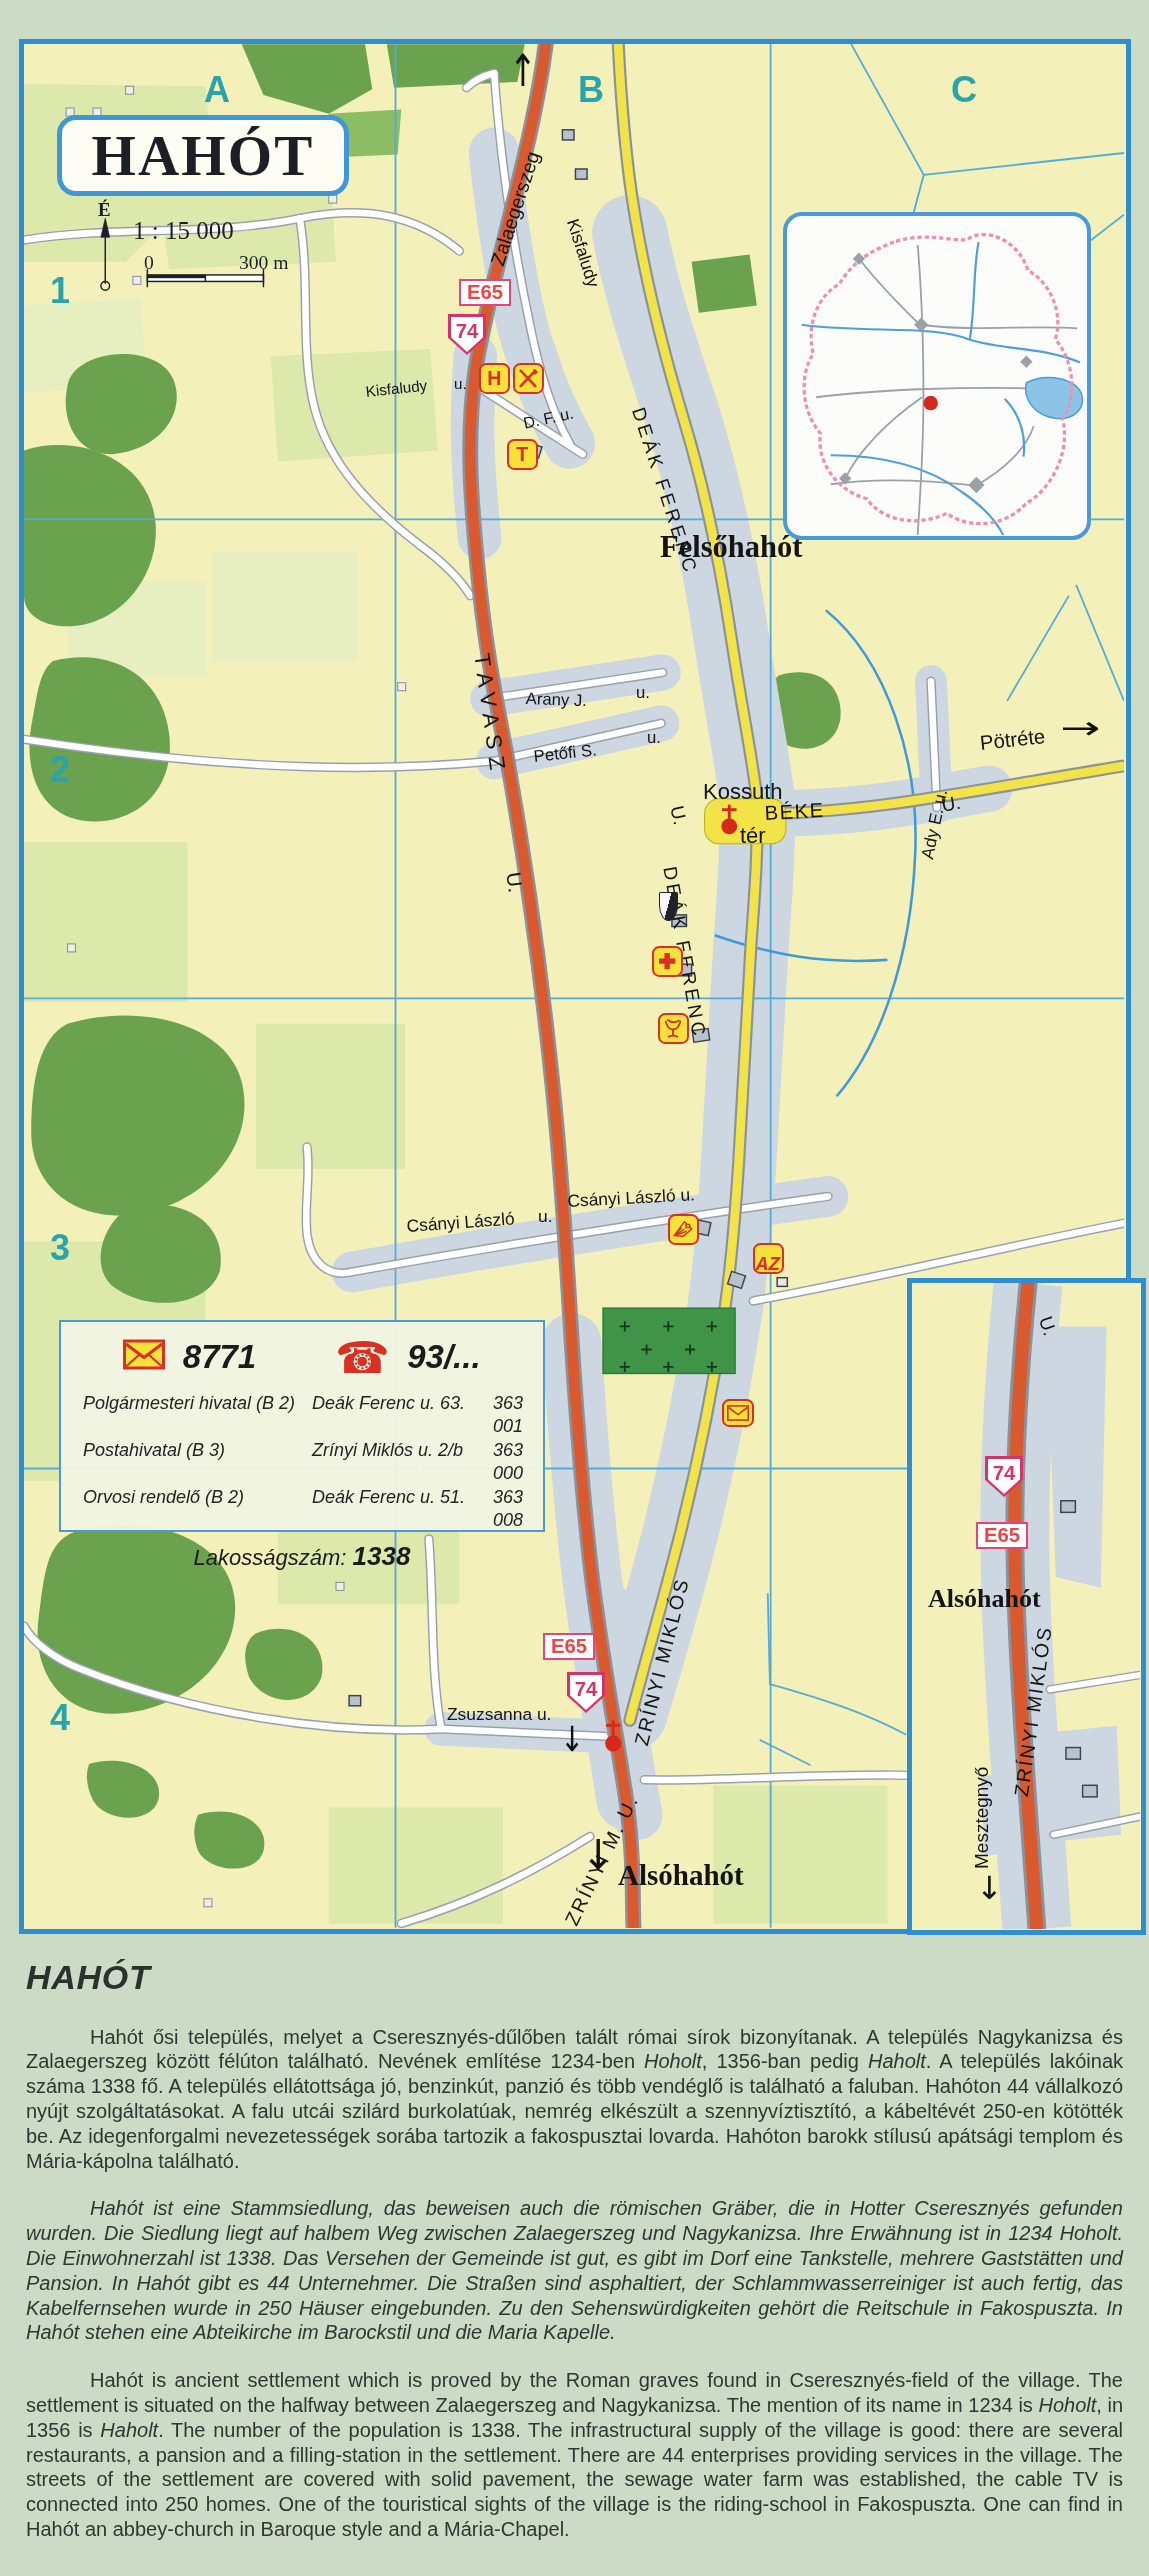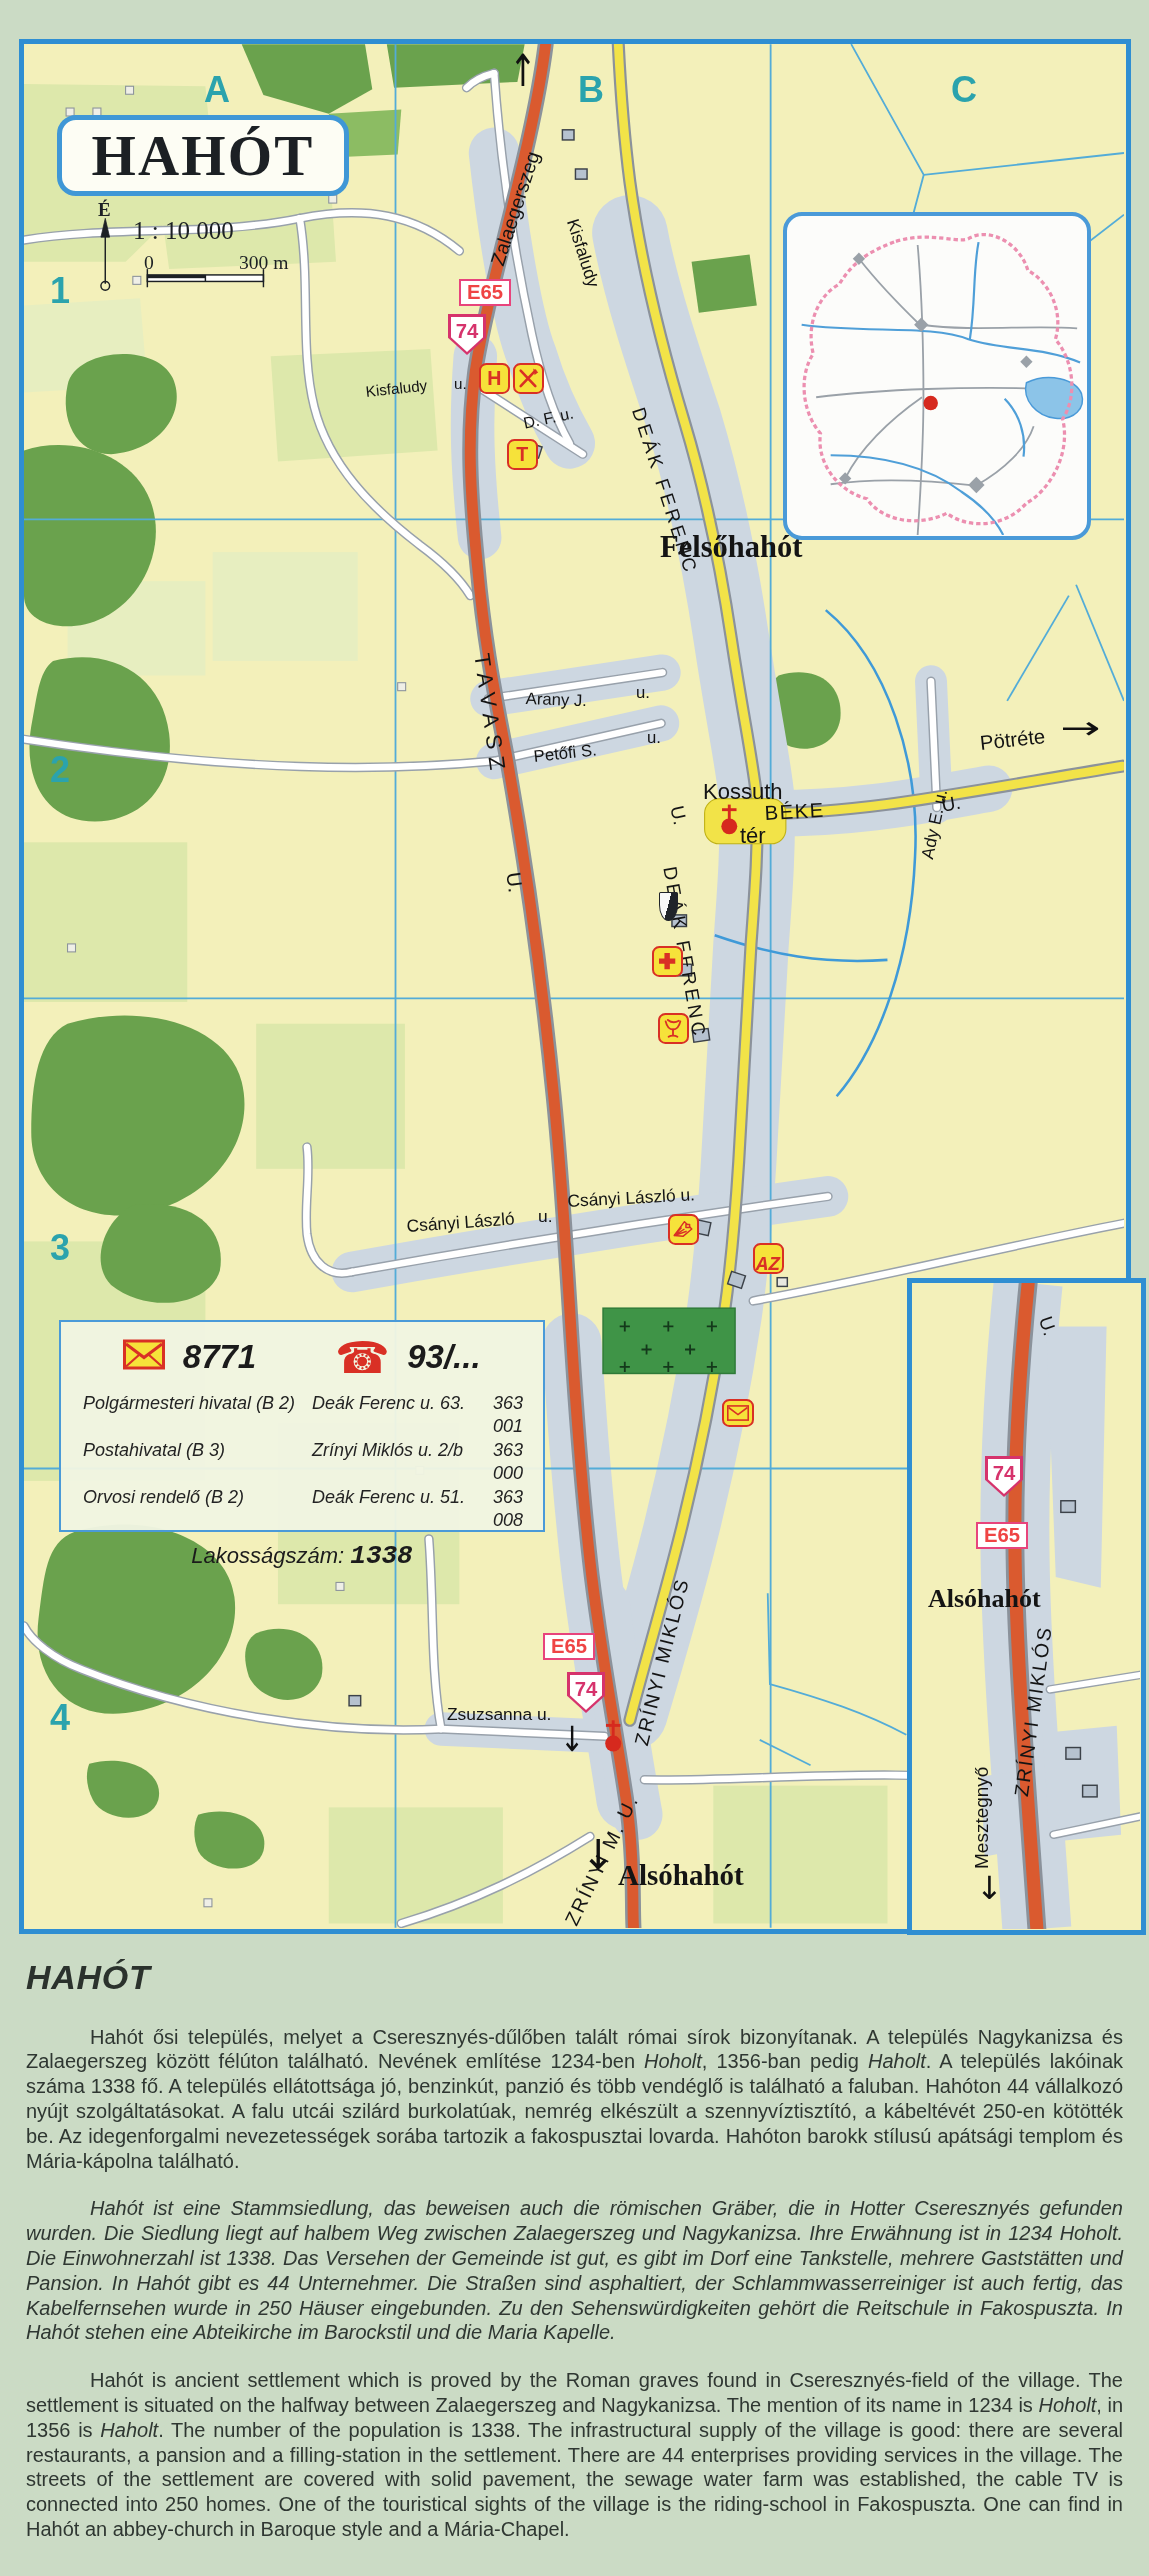--- a/index.html
+++ b/index.html
@@ -51,21 +51,21 @@
   .info-box{
     position:absolute;left:35px;top:1276px;width:486px;height:212px;box-sizing:border-box;
     background:rgba(240,245,226,0.96);border:2.2px solid #4a9ad8;
   }
   .ib-top{display:flex;align-items:flex-start;justify-content:center;gap:17.4px;margin-top:16px;}
   .ib-num{font-size:33px;font-weight:bold;font-style:italic;color:#1b1b1b;}
   .ib-phoneglyph{font-family:"DejaVu Sans",sans-serif;font-size:44px;color:#d93025;line-height:.9;}
   .ib-rows{margin:14.5px 19px 0 22px;font-style:italic;font-size:18px;color:#232323;}
   .ib-row{display:grid;grid-template-columns:229px 181px 1fr;line-height:1.3;}
   .ib-pop{margin-top:8.7px;text-align:center;font-style:italic;font-size:22px;color:#1b1b1b;}
-  .ib-pop b{font-size:26px;font-family:Liberation Mono, monospace;}
+  .ib-pop b{font-size:26px;}
   
   .inset1{
     position:absolute;left:759px;top:168px;width:308px;height:328px;box-sizing:border-box;
     background:#fcfcfa;border:4.4px solid #4a9ad8;border-radius:19px;overflow:hidden;
   }
   .inset2{
     position:absolute;left:883px;top:1234px;width:239px;height:657px;box-sizing:border-box;
     background:#f3f0ba;border:5.8px solid #2f8ed2;overflow:hidden;
   }
   
@@ -276,21 +276,21 @@
   <div class="gridlab" style="left:554px;top:27.6px;">B</div>
   <div class="gridlab" style="left:927px;top:27.6px;">C</div>
   <div class="gridlab" style="left:26px;top:229px;">1</div>
   <div class="gridlab" style="left:26px;top:708px;">2</div>
   <div class="gridlab" style="left:26px;top:1186px;">3</div>
   <div class="gridlab" style="left:26px;top:1656px;">4</div>
 
   <div class="title-box">
     <span>HAHÓT</span>
   </div>
-  <div class="scale-txt" style="left:109px;top:173px;font-size:25px;">1 : 10 000</div>
+  <div class="scale-txt" style="left:109px;top:173px;font-size:25px;">1 : 15 000</div>
   <div class="scale-txt" style="left:120px;top:208px;font-size:19.6px;">0</div>
   <div class="scale-txt" style="left:215px;top:208px;font-size:19.6px;">300 m</div>
   <div class="scale-txt serifb" style="left:74px;top:155px;font-size:19px;">É</div>
 
   <div class="shield-e65" style="left:435px;top:235px;">E65</div>
   <div class="shield74" style="left:424px;top:270px;">
       <div class="inner">74</div>
     </div>
   <div class="shield-e65" style="left:519px;top:1589px;">E65</div>
   <div class="shield74" style="left:543px;top:1628px;">

